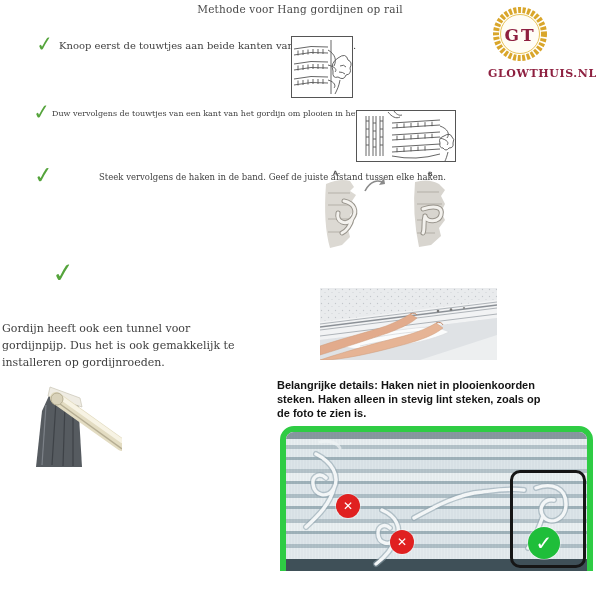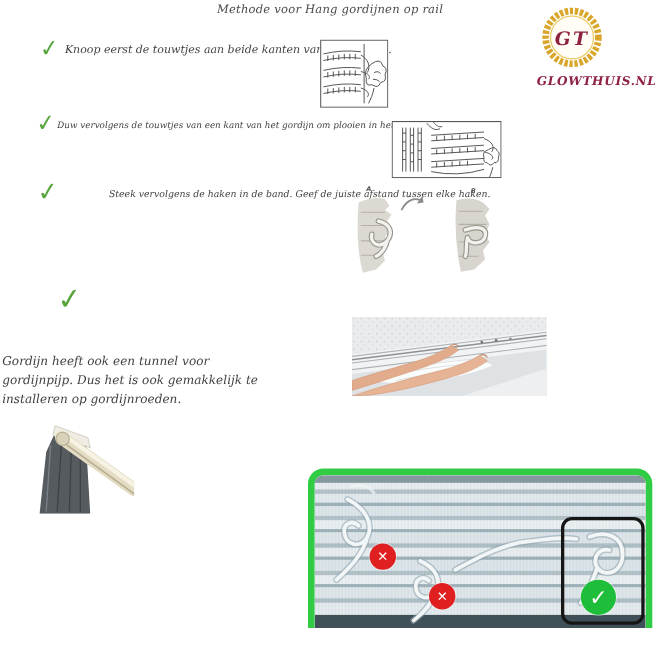--- a/index.html
+++ b/index.html
@@ -1,20 +1,19 @@
 <!DOCTYPE html>
 <html><head>
 <meta charset="utf-8">
 <style>
   html,body{margin:0;padding:0;background:#fff;}
   .canvas{
     position:relative;width:600px;height:571px;background:#ffffff;
     font-family:"DejaVu Serif", serif; color:#3a3a3a; overflow:hidden;
     outline:1px solid #e6e6e6;
-    font-style:italic;
   }
   .abs{position:absolute;}
   
   .title{left:100px;top:3px;width:400px;text-align:center;font-size:10.5px;color:#4a4a4a;letter-spacing:.2px;}
   
   .logo{left:488px;top:6px;width:112px;text-align:left;}
   .logo .brand{font-size:11px;font-weight:bold;color:#8e2040;letter-spacing:.6px;margin-top:0;}
   
   .check{font-family:"DejaVu Sans",sans-serif;font-weight:bold;color:#55a43c;transform:rotate(-6deg);line-height:1;}
   .step-text{white-space:nowrap;color:#3f3f3f;}
@@ -194,20 +193,21 @@
       </g>
       <path d="M24,20 L20,80" stroke="#7c8187" stroke-width="1.2"></path>
       <path d="M28,2 L58,13 L60,22 L26,11 Z" fill="#efece3" stroke="#c9c4b5" stroke-width="0.7"></path>
       <path d="M34,13 L100,60" stroke="#e3dcc2" stroke-width="12" stroke-linecap="round"></path>
       <path d="M36,10.5 L100,56" stroke="#f7f3e4" stroke-width="4" stroke-linecap="round"></path>
       <path d="M38,19 L100,64" stroke="#b6ae93" stroke-width="1.5"></path>
       <circle cx="35" cy="14" r="6" fill="#d9d2ba" stroke="#b6ae93" stroke-width="1"></circle>
     </svg>
   </div>
 
+  <div class="abs important-note">Belangrijke details: Haken niet in plooienkoorden steken. Haken alleen in stevig lint steken, zoals op de foto te zien is.</div>
 
   <div class="abs detail-frame">
     <svg width="301" height="149" viewBox="0 0 301 149">
       <defs>
         <pattern id="weave" width="6" height="6" patternUnits="userSpaceOnUse">
           <rect width="6" height="6" fill="none"></rect>
           <path d="M1,0 V6 M4,0 V6" stroke="rgba(70,90,100,0.07)" stroke-width="1"></path>
         </pattern>
       </defs>
       <rect width="301" height="149" fill="#dbe3e7"></rect>

